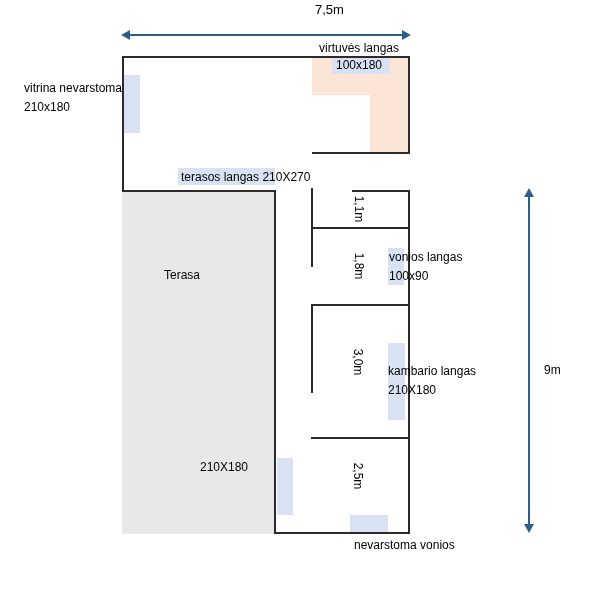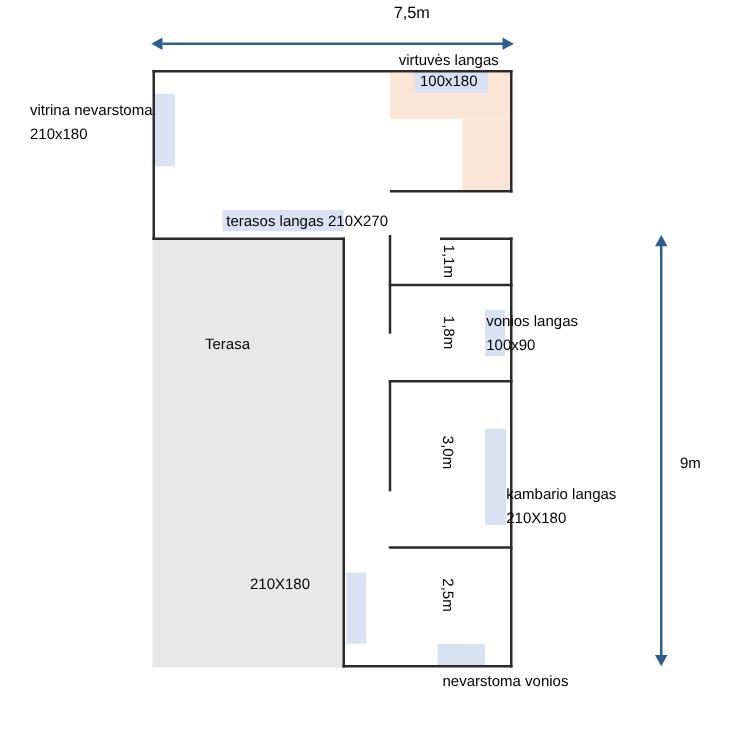--- a/index.html
+++ b/index.html
@@ -46,21 +46,21 @@
   .lbl{position:absolute;font-size:12px;line-height:15px;white-space:nowrap;color:var(--text);}
   .lbl-75{left:315px;top:2px;font-size:13px;}
   .lbl-virtuves{left:319px;top:41px;}
   .lbl-100180{left:336px;top:58px;}
   .blk{position:absolute;font-size:12px;line-height:19px;color:var(--text);}
   .blk div{white-space:nowrap;}
   .blk-vitrina-left{left:0px;top:79px;width:118px;text-align:left;margin-left:24px;}
   .lbl-terasos-270{left:181px;top:170px;}
   .lbl-terasa{left:164px;top:268px;}
   .blk-vonios{left:389px;top:248px;}
-  .blk-kambario{left:405px;top:362px;margin-top:24px;}
+  .blk-kambario{left:388px;top:362px;}
   .lbl-9m{left:544px;top:363px;}
   .blk-terasos-bottom{left:174px;top:458px;width:100px;text-align:center;}
   .blk-vitrina-bottom{left:354px;top:536px;}
   .rot{position:absolute;width:40px;height:16px;font-size:12px;text-align:center;
        transform:rotate(90deg);transform-origin:center;white-space:nowrap;}
   .rot-1{left:338px;top:201px;}
   .rot-2{left:338px;top:258px;}
   .rot-3{left:337px;top:354px;}
   .rot-4{left:337px;top:468px;}
   .aline{position:absolute;background:var(--arrow);}

